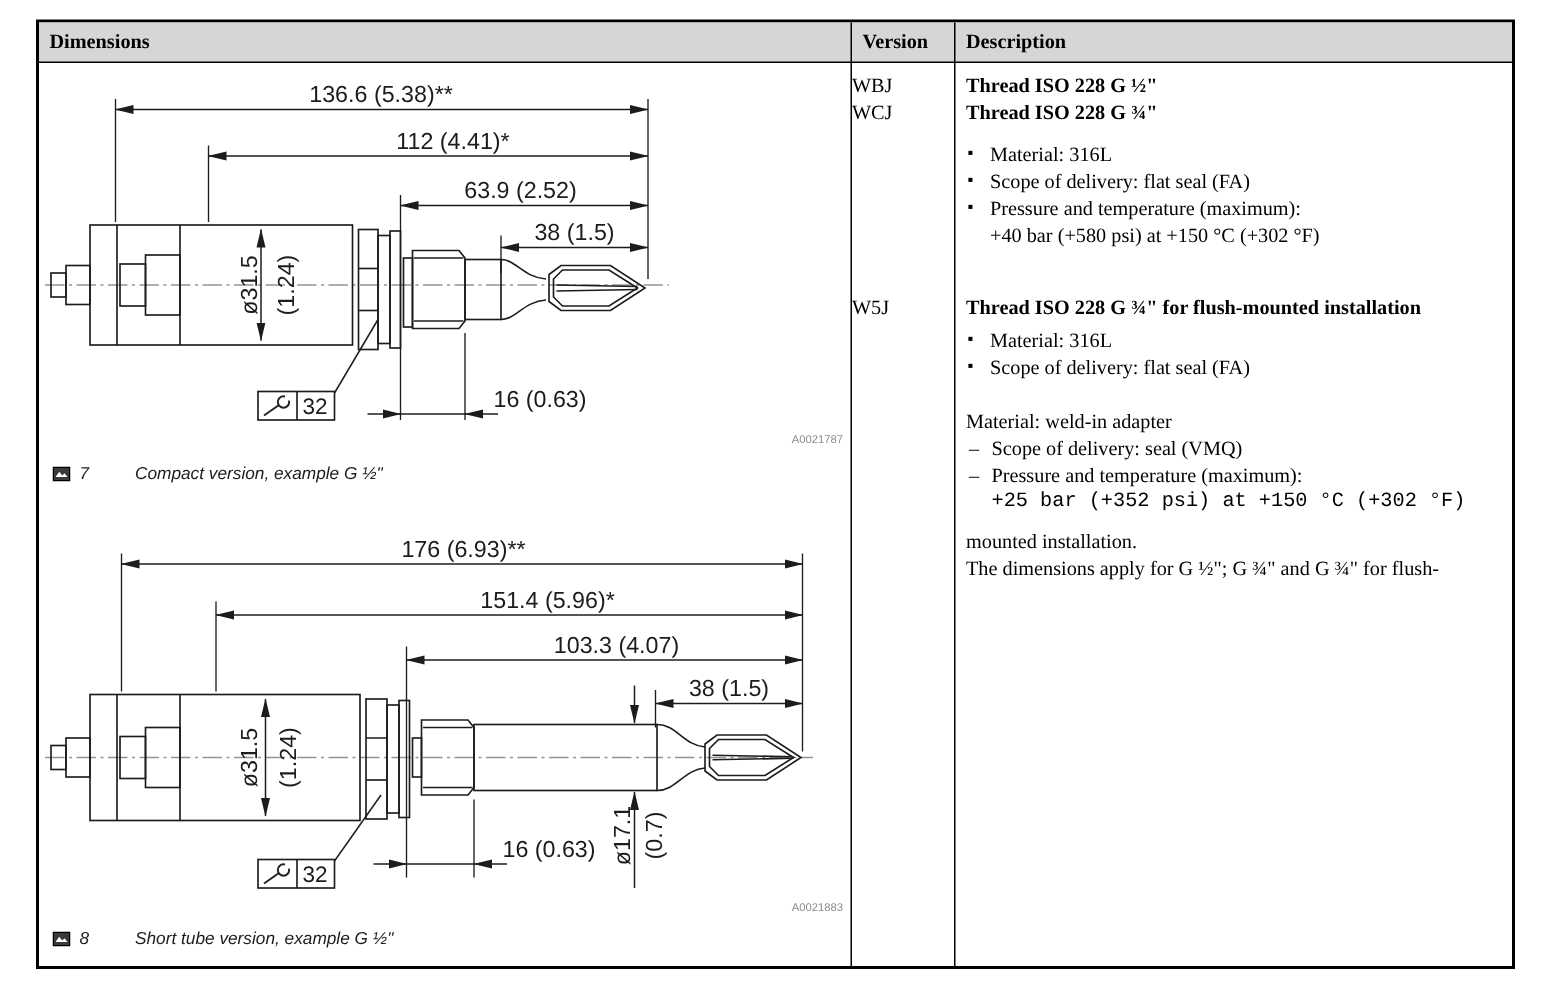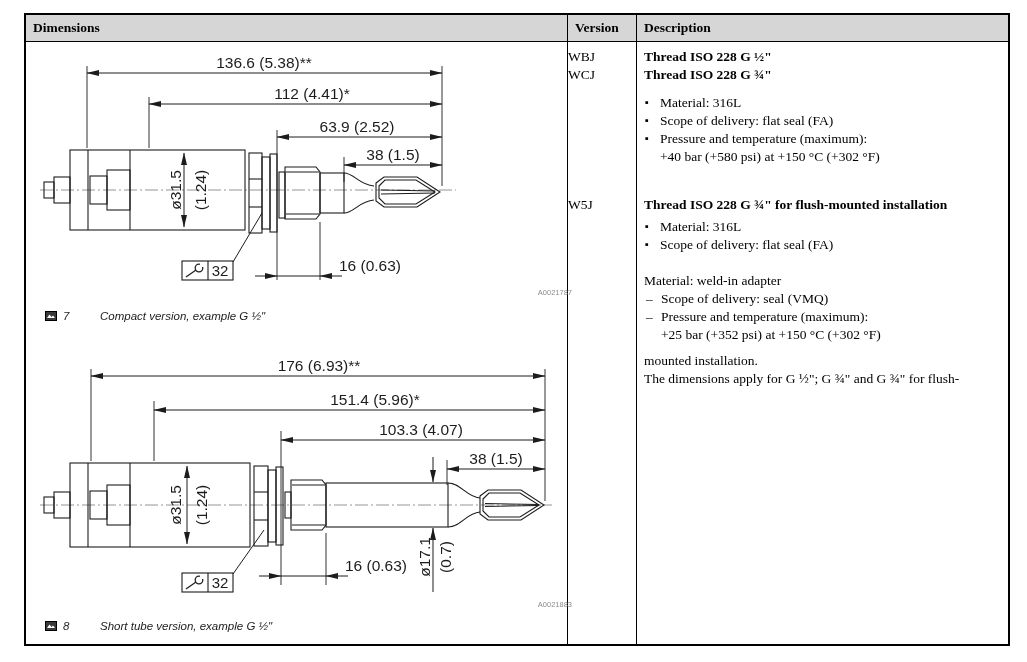--- a/index.html
+++ b/index.html
@@ -3,35 +3,35 @@
 <meta charset="utf-8">
 <style>
   html,body{margin:0;padding:0;background:#fff;}
   .page{position:relative;width:1027px;height:660px;background:#fff;overflow:hidden;
         font-family:"Liberation Serif",serif;color:#000;}
   .tbl{position:absolute;left:24px;top:13px;width:982px;height:629px;border:2px solid #000;}
   .hdr{position:absolute;left:0;top:0;width:100%;height:27px;background:#d6d6d6;
        border-bottom:1px solid #000;box-sizing:border-box;}
   .hcell{position:absolute;top:5px;font-weight:bold;font-size:13.5px;}
   .vline{position:absolute;top:0;bottom:0;width:1px;background:#000;}
-  .cell-dims{position:absolute;left:10px;top:28px;width:541px;height:601px;}
+  .cell-dims{position:absolute;left:0;top:28px;width:541px;height:601px;}
   .cell-ver{position:absolute;left:542px;top:28px;width:68px;height:601px;font-size:13.5px;}
   .ver-label{position:absolute;width:100%;text-align:left;line-height:18px;}
   .cell-desc{position:absolute;left:611px;top:28px;width:371px;height:601px;
              font-size:13.5px;line-height:18px;padding:5px 8px 0 7px;box-sizing:border-box;}
   .dtitle{font-weight:bold;}
   .s2{margin-top:30px;}
   ul.sq{list-style:none;margin:10px 0 0 0;padding:0;}
   ul.sq.tight{margin-top:4px;}
   ul.sq li{position:relative;padding-left:16px;}
   ul.sq li::before{content:"▪";position:absolute;left:1px;top:-1px;font-size:11px;}
   .acc{margin-top:18px;}
   .dash{position:relative;padding-left:17px;}
   .dash::before{content:"–";position:absolute;left:2px;}
-  .cont{padding-left:17px;}
+  .cont{padding-left:17px;font-family:Liberation Mono, monospace;}
   .note{margin-top:8px;}
   .dwg{position:absolute;left:0;}
   .dwg text{font-family:"Liberation Sans",sans-serif;font-size:15.5px;fill:#1c1c1c;}
   .dwg text.code{font-size:7.5px;fill:#8c8c8c;}
   .dwg text.wr{font-size:15px;}
   .ol{stroke:#1c1c1c;stroke-width:1.1;fill:none;}
   .dim{stroke:#1c1c1c;stroke-width:1;fill:none;}
   .ext{stroke:#1c1c1c;stroke-width:0.9;fill:none;}
   .cl{stroke:#949494;stroke-width:1;stroke-dasharray:13 3 2 3;fill:none;}
   .cap{position:absolute;left:0;width:541px;height:16px;font-family:"Liberation Sans",sans-serif;

